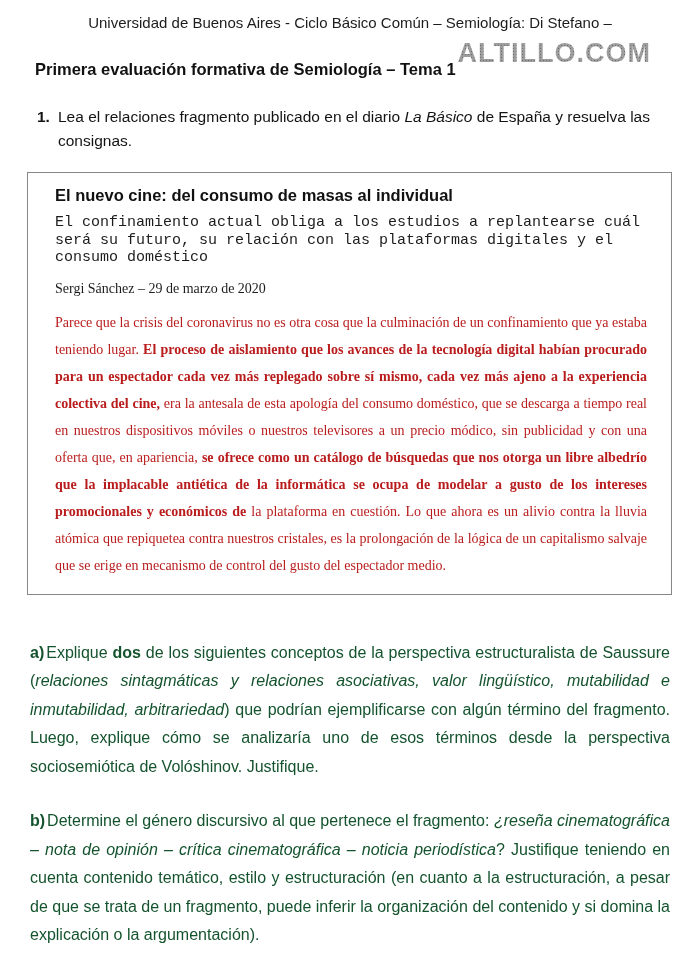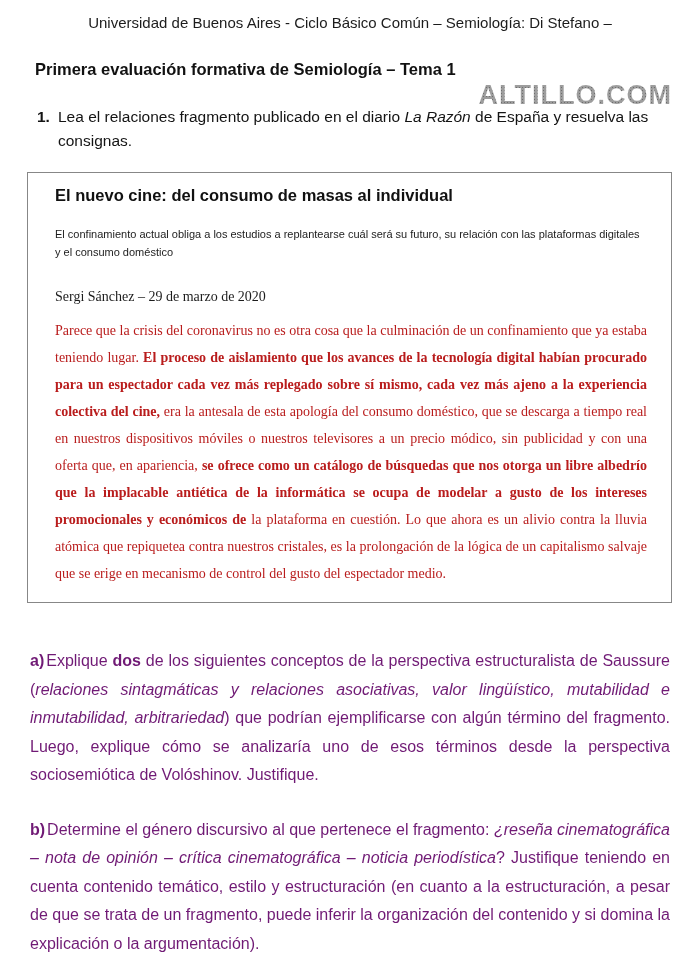--- a/index.html
+++ b/index.html
@@ -20,27 +20,26 @@
     text-align: center;
     font-size: 15px;
     line-height: 19px;
     color: #1c1c1c;
   }
 
   
   .watermark {
     position: absolute;
     top: 38px;
-    right: 28px;
+    right: 49px;
     font-family: "Liberation Sans", sans-serif;
     font-weight: 800;
     font-size: 27px;
     letter-spacing: 1px;
     color: #8d8d8d;
-    margin-top: 42px;
   }
   @supports ((-webkit-background-clip: text) or (background-clip: text)) {
     .watermark {
       background-image: radial-gradient(#6e6e6e 30%, #9d9d9d 34%);
       background-size: 3px 3px;
       -webkit-background-clip: text;
       background-clip: text;
       color: transparent;
     }
   }
@@ -75,47 +74,48 @@
     padding: 13px 24px 15px 27px;
     background: #ffffff;
   }
   .article-headline {
     font-size: 16.5px;
     font-weight: bold;
     font-family: "Liberation Sans", sans-serif;
     color: #111;
   }
   .article-subtitle {
-    margin-top: 21px;
-    font-size: 11px;
+    margin-top: 9px;
+    font-size: 15px;
     line-height: 17.5px;
     color: #1c1c1c;
+    font-family: Liberation Mono, monospace;
   }
   .article-byline {
-    margin-top: 28px;
+    margin-top: 14px;
     font-family: "Liberation Serif", serif;
     font-size: 14px;
     color: #1c1c1c;
   }
   .article-body {
     margin-top: 12px;
     font-family: "Liberation Serif", serif;
     font-size: 14px;
     line-height: 27px;
     text-align: justify;
     color: #b91c1c;
   }
 
   
   .sub-question {
     margin: 0 30px 0 30px;
     font-size: 16px;
     line-height: 28.5px;
     text-align: justify;
-    color: #701a75;
+    color: #14532d;
   }
   .sub-question.first { margin-top: 44px; }
   .sub-question.second { margin-top: 26px; }
   .item-label { font-weight: bold; margin-right: 2px; }
 
   .rich b, .rich .b { font-weight: bold; }
   .rich i, .rich .i { font-style: italic; }
 </style>
 </head>
 <body>
@@ -125,21 +125,21 @@
   <div class="doc-header">
     <div>Universidad de Buenos Aires - Ciclo Básico Común – Semiología: Di Stefano –</div>
   </div>
 
   <div class="watermark">ALTILLO.COM</div>
 
   <div class="page-title">Primera evaluación formativa de Semiología – Tema 1</div>
 
   <div class="question-intro">
     <span class="question-number">1.</span>
-    <span class="rich"><span>Lea el relaciones fragmento publicado en el diario </span><span class="i">La Razón</span><span> de España y resuelva las consignas.</span></span>
+    <span class="rich"><span>Lea el relaciones fragmento publicado en el diario </span><span class="i">La Básico</span><span> de España y resuelva las consignas.</span></span>
   </div>
 
   <div class="article-box">
     <div class="article-headline">El nuevo cine: del consumo de masas al individual</div>
     <div class="article-subtitle">El confinamiento actual obliga a los estudios a replantearse cuál será su futuro, su relación con las plataformas digitales y el consumo doméstico</div>
     <div class="article-byline">Sergi Sánchez – 29 de marzo de 2020</div>
     <div class="article-body rich"><span>Parece que la crisis del coronavirus no es otra cosa que la culminación de un confinamiento que ya estaba teniendo lugar. </span><span class="b">El proceso de aislamiento que los avances de la tecnología digital habían procurado para un espectador cada vez más replegado sobre sí mismo, cada vez más ajeno a la experiencia colectiva del cine,</span><span> era la antesala de esta apología del consumo doméstico, que se descarga a tiempo real en nuestros dispositivos móviles o nuestros televisores a un precio módico, sin publicidad y con una oferta que, en apariencia, </span><span class="b">se ofrece como un catálogo de búsquedas que nos otorga un libre albedrío que la implacable antiética de la informática se ocupa de modelar a gusto de los intereses promocionales y económicos de</span><span> la plataforma en cuestión. Lo que ahora es un alivio contra la lluvia atómica que repiquetea contra nuestros cristales, es la prolongación de la lógica de un capitalismo salvaje que se erige en mecanismo de control del gusto del espectador medio.</span></div>
   </div>
 
   <div class="sub-question first">

